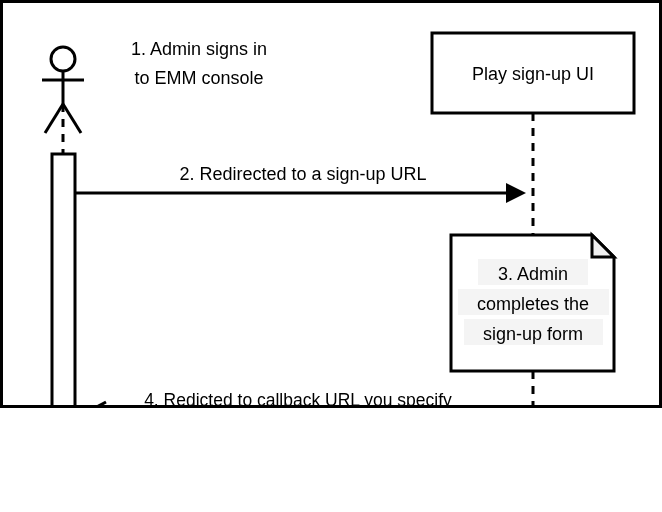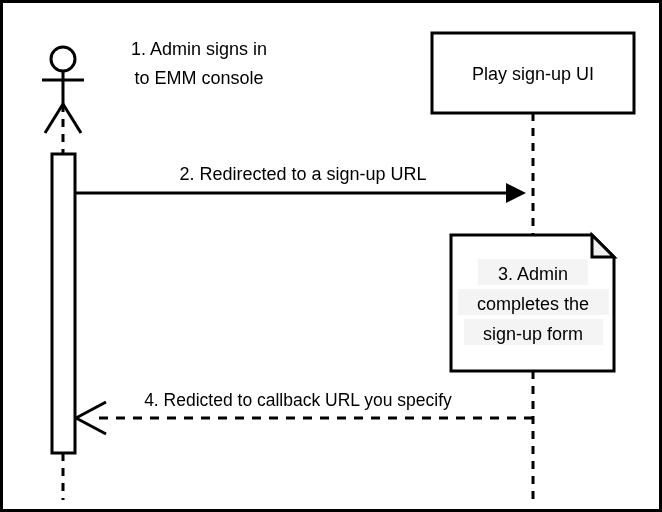--- a/index.html
+++ b/index.html
@@ -7,21 +7,21 @@
     margin: 0;
     padding: 0;
     background: #ffffff;
   }
   body {
     font-family: "Liberation Sans", sans-serif;
   }
   #canvas {
     position: relative;
     width: 662px;
-    height: 512px;
+    height: 408px;
     background: #ffffff;
     box-sizing: border-box;
     border: 3px solid #000000;
     overflow: hidden;
   }
   #diagram-svg {
     position: absolute;
     left: 0;
     top: 0;
     width: 662px;

